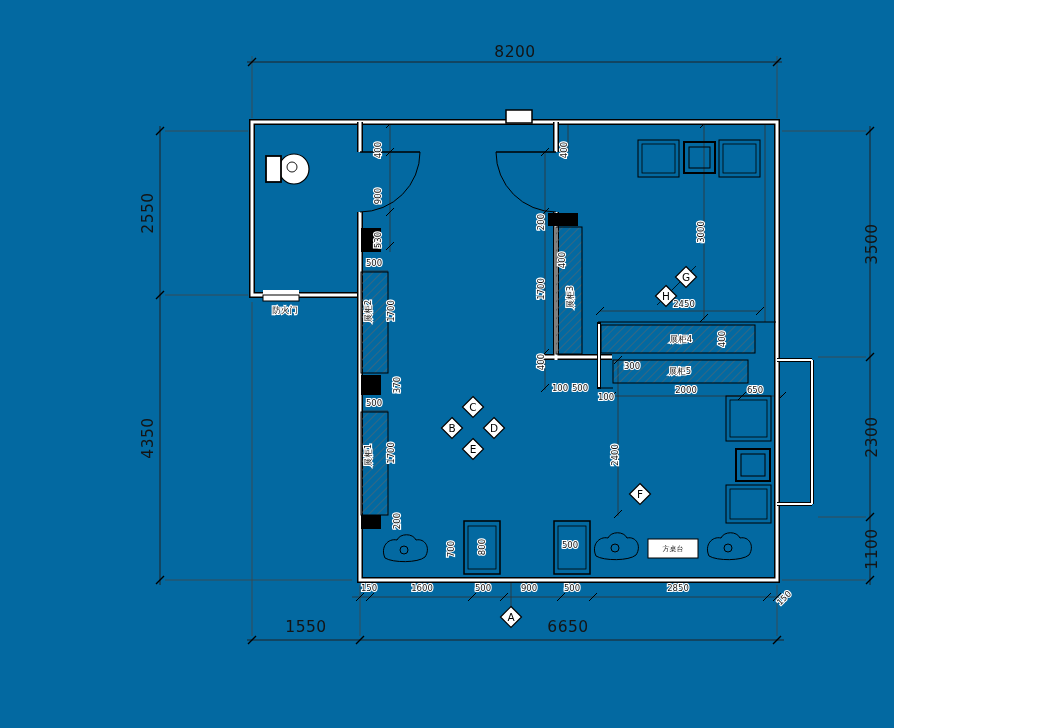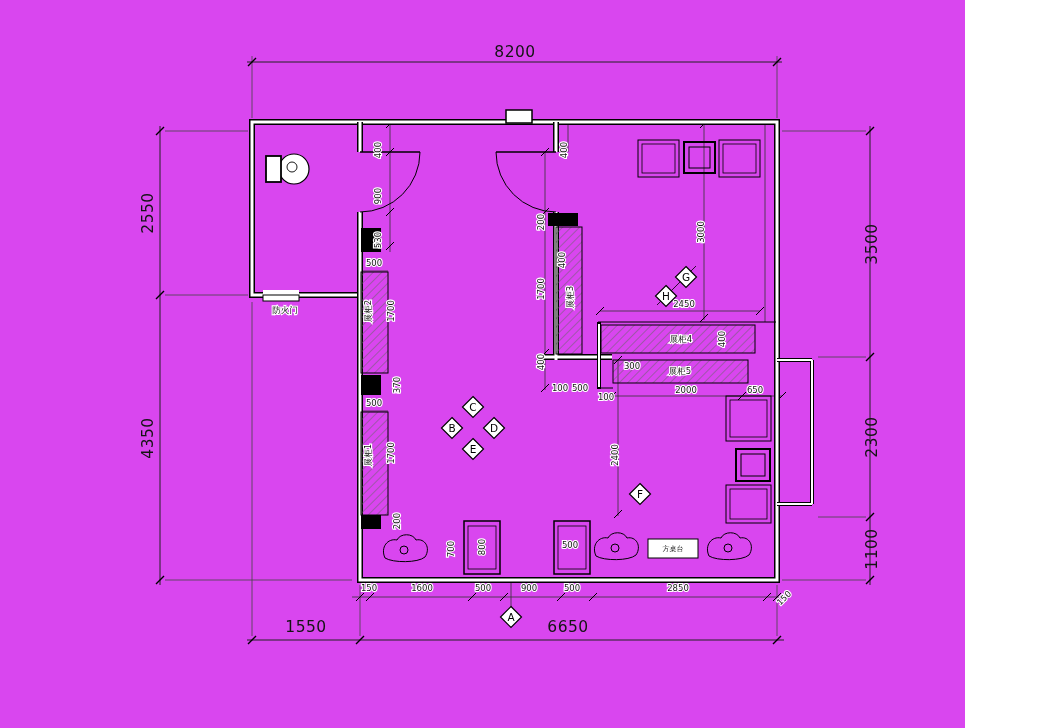--- a/index.html
+++ b/index.html
@@ -1,17 +1,17 @@
 <!DOCTYPE html>
 <html><head>
 <meta charset="utf-8">
 <style>
   html,body{margin:0;padding:0;background:#fff;}
   body{font-family:"DejaVu Sans","Liberation Sans",sans-serif;}
-  .canvas{position:relative;width:965px;height:728px;background:#d946ef;overflow:hidden;}
+  .canvas{position:relative;width:894px;height:728px;background:#0369a1;overflow:hidden;}
   svg{display:block;}
   text{fill:#141414;}
   .dim-l{font-size:15.5px;text-anchor:middle;letter-spacing:.5px;}
   .dim-s{font-size:8.5px;text-anchor:middle;paint-order:stroke;stroke:#fff;stroke-width:2.2px;}
   .lbl{font-size:8.5px;text-anchor:middle;paint-order:stroke;stroke:#fff;stroke-width:2.2px;}
   .lbl-sm{font-size:7px;text-anchor:middle;paint-order:stroke;stroke:#fff;stroke-width:1.6px;}
   .mk{font-size:10.5px;text-anchor:middle;fill:#000;}
 </style>
 </head>
 <body>

